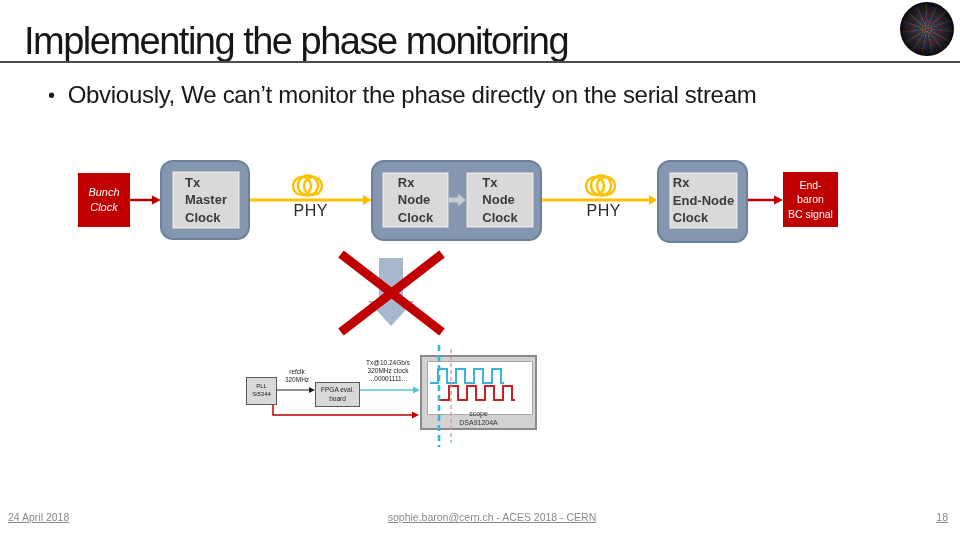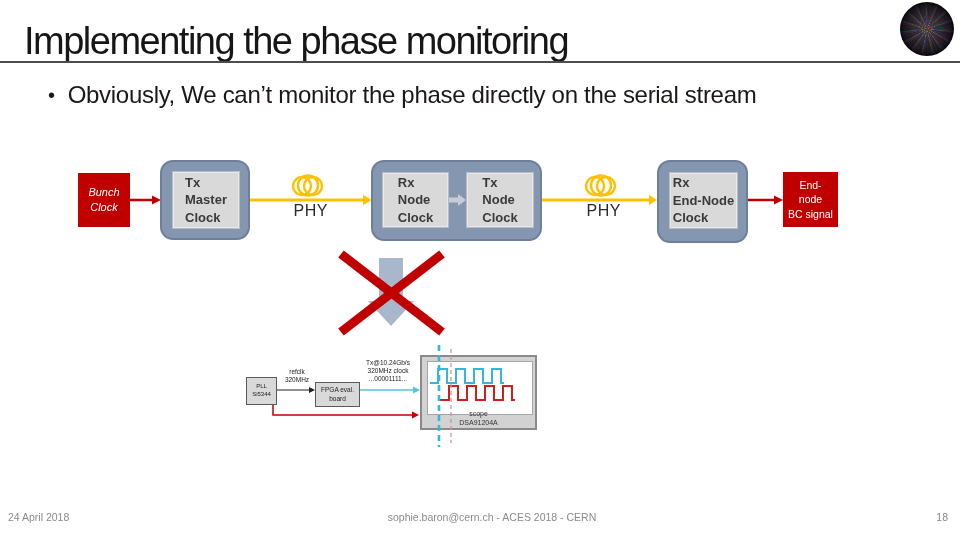--- a/index.html
+++ b/index.html
@@ -69,21 +69,21 @@
   }
   .scope-screen{
     position:absolute;left:5px;top:4px;width:104px;height:52px;
     background:#ffffff;border:1px solid #a5a5a5;
   }
   .scope-label{
     position:absolute;left:0;bottom:1px;width:100%;text-align:center;
     white-space:pre-line;font-size:7px;color:#333;line-height:1.2;
   }
   
-  .footer-text{position:absolute;top:511px;font-size:10.5px;color:#8a8a8a;}
+  .footer-text{position:absolute;top:511px;font-size:10.5px;color:#8a8a8a;text-decoration:underline;}
   .footer-date{left:8px;}
   .footer-credit{left:0;width:960px;text-align:center;margin-left:12px;}
   .footer-page{right:12px;}
   svg.layer{position:absolute;left:0;top:0;pointer-events:none;}
 </style>
 </head>
 <body>
 
 <h1 class="slide-title">Implementing the phase monitoring</h1>
 <div class="title-rule"></div>
@@ -157,21 +157,21 @@
 
 <div class="abs phy-label" style="left:581px;top:202px;">PHY</div>
 
 <div class="abs node-outer" style="left:657px;top:160px;width:91px;height:83px;">
   <div class="node-inner" style="left:10px;top:10px;width:67px;height:55px;">Rx
 End-Node
 Clock</div>
 </div>
 
 <div class="abs red-box" style="left:783px;top:172px;width:55px;height:55px;font-size:10.5px;">End-
-node
+baron
 BC signal</div>
 
 <div class="mini-box" style="left:246px;top:377px;width:29px;height:26px;font-size:6px;">PLL
 Si5344</div>
 <div class="mini-label" style="left:276px;top:368px;width:42px;">refclk
 320MHz</div>
 <div class="mini-box" style="left:315px;top:382px;width:43px;height:23px;">FPGA eval.
 board</div>
 <div class="mini-label" style="left:356px;top:359px;width:64px;">Tx@10.24Gb/s
 320MHz clock

